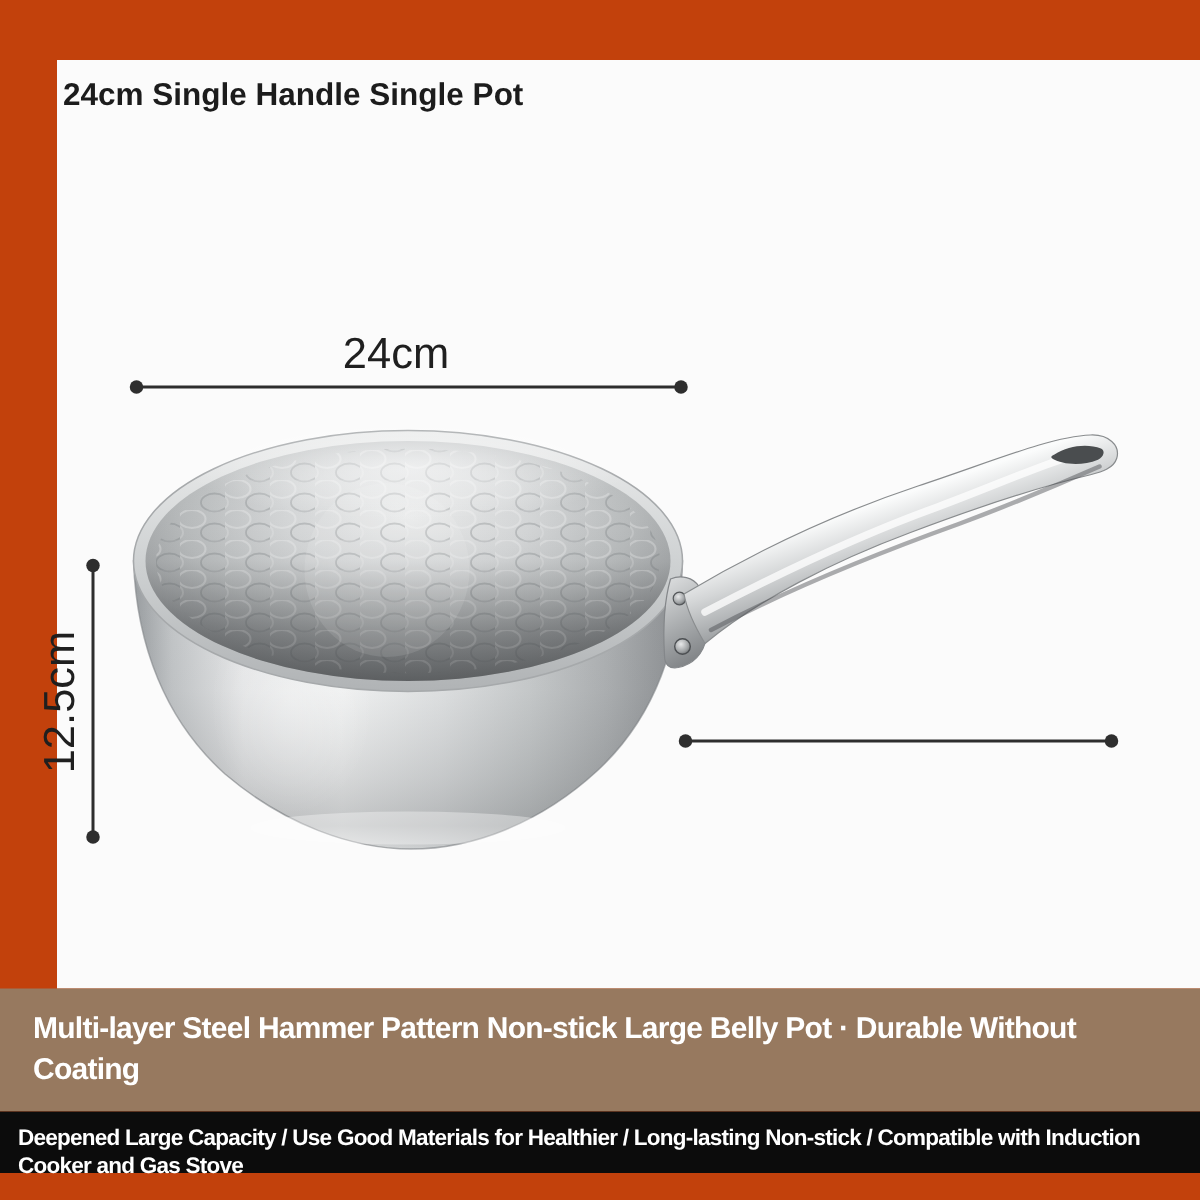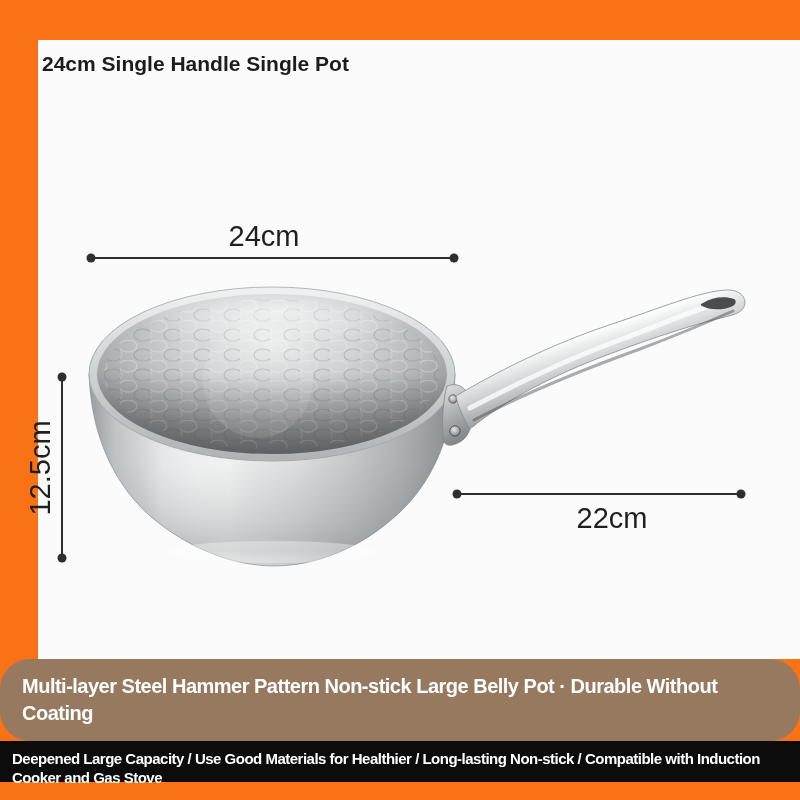--- a/index.html
+++ b/index.html
@@ -1,19 +1,19 @@
 <!DOCTYPE html>
 <html><head>
 <meta charset="utf-8">
 <style>
   html,body { margin:0; padding:0; }
   body { width:800px; height:800px; font-family:"Liberation Sans", sans-serif; }
   .page {
     position:relative; width:800px; height:800px;
-    background:#f97316; overflow:hidden;
+    background:#c2410c; overflow:hidden;
   }
   .photo-backdrop {
     position:absolute; left:38px; top:40px; width:762px; height:619px;
     background:#fbfbfb;
   }
   .product-title {
     position:absolute; left:42px; top:52px;
     font-size:21px; font-weight:bold; color:#1c1c1c; letter-spacing:0;
     white-space:nowrap;
   }
@@ -27,21 +27,20 @@
     left:-20px; top:452px; width:120px; height:32px; line-height:32px;
     transform:rotate(-90deg);
   }
   .dim-label-handle { left:532px; top:502px; width:160px; height:32px; line-height:32px; }
   .feature-banner {
     position:absolute; left:0; top:659px; width:800px; height:82px;
     background:#97795f; box-sizing:border-box;
     padding:14px 60px 0 22px;
     color:#ffffff; font-size:20px; font-weight:bold; line-height:27px;
     letter-spacing:-0.5px;
-    border-radius:30px;
   }
   .footer-bar {
     position:absolute; left:0; top:741px; width:800px; height:41px;
     background:#0c0c0c; box-sizing:border-box;
     padding:8px 10px 0 12px;
     color:#ffffff; font-size:15px; font-weight:bold; line-height:19px;
     letter-spacing:-0.5px;
   }
 </style>
 </head>
@@ -198,21 +197,20 @@
       <path d="M 703 303
                C 712 297, 725 295.5, 734 299
                C 737 300.5, 736 304.5, 732 306.5
                C 721 311, 708 309.5, 702 306
                C 700 304.8, 701 303.8, 703 303 Z" fill="#4a4d4f"></path>
     </g>
   </svg>
 
   <div class="dim-label dim-label-diameter">24cm</div>
   <div class="dim-label dim-label-height">12.5cm</div>
-  <div class="dim-label dim-label-handle">22cm</div>
 
   <div class="feature-banner">
     <span>Multi-layer Steel Hammer Pattern Non-stick Large Belly Pot · Durable Without Coating</span>
   </div>
 
   <div class="footer-bar">
     <span>Deepened Large Capacity / Use Good Materials for Healthier / Long-lasting Non-stick / Compatible with Induction Cooker and Gas Stove</span>
   </div>
 
 </div>

